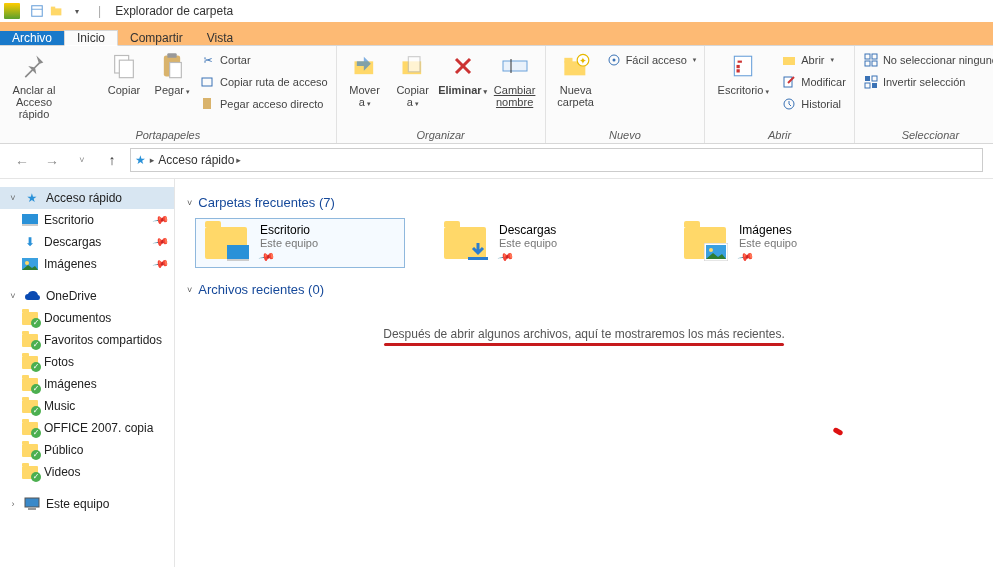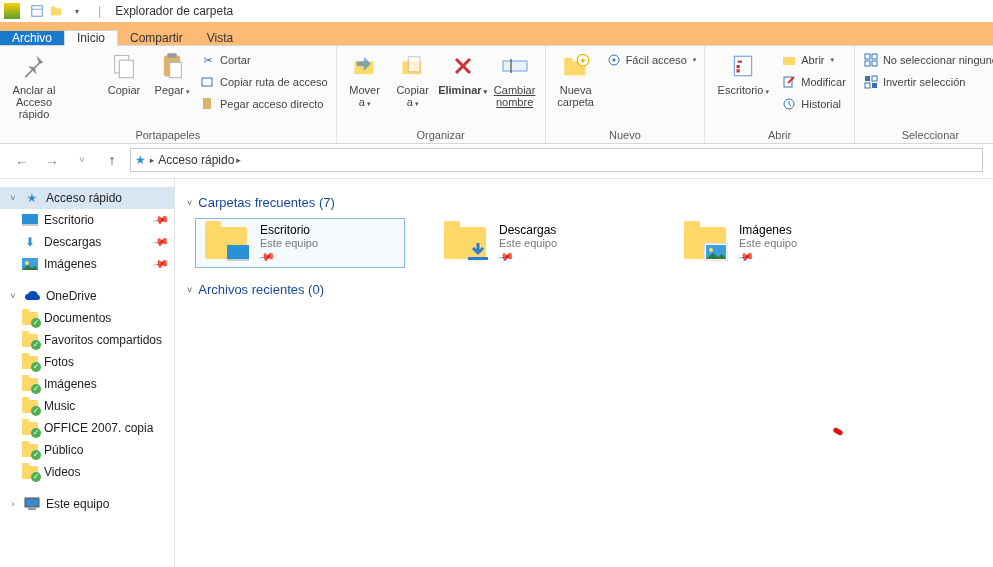--- a/index.html
+++ b/index.html
@@ -16,21 +16,21 @@
   
   .tabs { height: 24px; display: flex; align-items: flex-end; border-bottom: 1px solid #d7d7d7; background: #fdba74; }
   .tab { padding: 0 12px; display: flex; align-items: center; font-size: 12px; color: #333; cursor: default; }
   .tab.file { background: #1979ca; color: #fff; }
   .tab.active { border: 1px solid #d7d7d7; border-bottom: 1px solid #fff; background: #fbfbfb; position: relative; top: 1px; }
 
   
   .ribbon { height: 98px; display: flex; border-bottom: 1px solid #d7d7d7; background: #fbfbfb; }
   .group { display: flex; flex-direction: column; border-right: 1px solid #e2e2e2; padding: 2px 4px 0 4px; }
   .group-body { flex: 1; display: flex; align-items: flex-start; }
-  .group-label { text-align: center; font-size: 11px; color: #5a5a5a; padding: 2px 0 2px; }
+  .group-label { text-align: center; font-size: 11px; color: #5a5a5a; padding: 2px 0 2px; font-style: italic; }
   .bigbtn { display: flex; flex-direction: column; align-items: center; justify-content: flex-start; width: 60px; padding: 2px 2px; text-align: center; font-size: 11px; color: #444; gap: 2px; }
   .bigbtn .ic { width: 32px; height: 32px; display: flex; align-items: center; justify-content: center; }
   .bigbtn .lbl { line-height: 12px; max-width: 60px; }
   .col { display: flex; flex-direction: column; gap: 2px; padding: 2px 2px; }
   .smallbtn { display: flex; align-items: center; gap: 4px; font-size: 11px; color: #444; height: 20px; padding: 0 2px; white-space: nowrap; }
   .smallbtn .sic { width: 16px; height: 16px; display: flex; align-items: center; justify-content: center; color:#3a72b5; }
   .drop { font-size: 7px; color: #555; padding-left:2px;}
 
   
   .navbar { height: 32px; display: flex; align-items: center; padding: 0 10px; gap: 6px; }
@@ -478,16 +478,20 @@
           <div class="cardlbl"><div class="t">Imágenes</div><div class="s">Este equipo</div><div class="p">📌</div></div>
         </div>
       </div>
     </div>
 
     <div class="section">
       <div class="section-h">
         <span class="chev">˅</span>
         <span>Archivos recientes (0)</span>
       </div>
+      <div class="empty-msg">
+        <span>Después de abrir algunos archivos, aquí te mostraremos los más recientes.</span>
+        <div class="underline"></div>
+      </div>
     </div>
     <div class="reddot"></div>
   </div>
 </div>
 
 </body></html>

